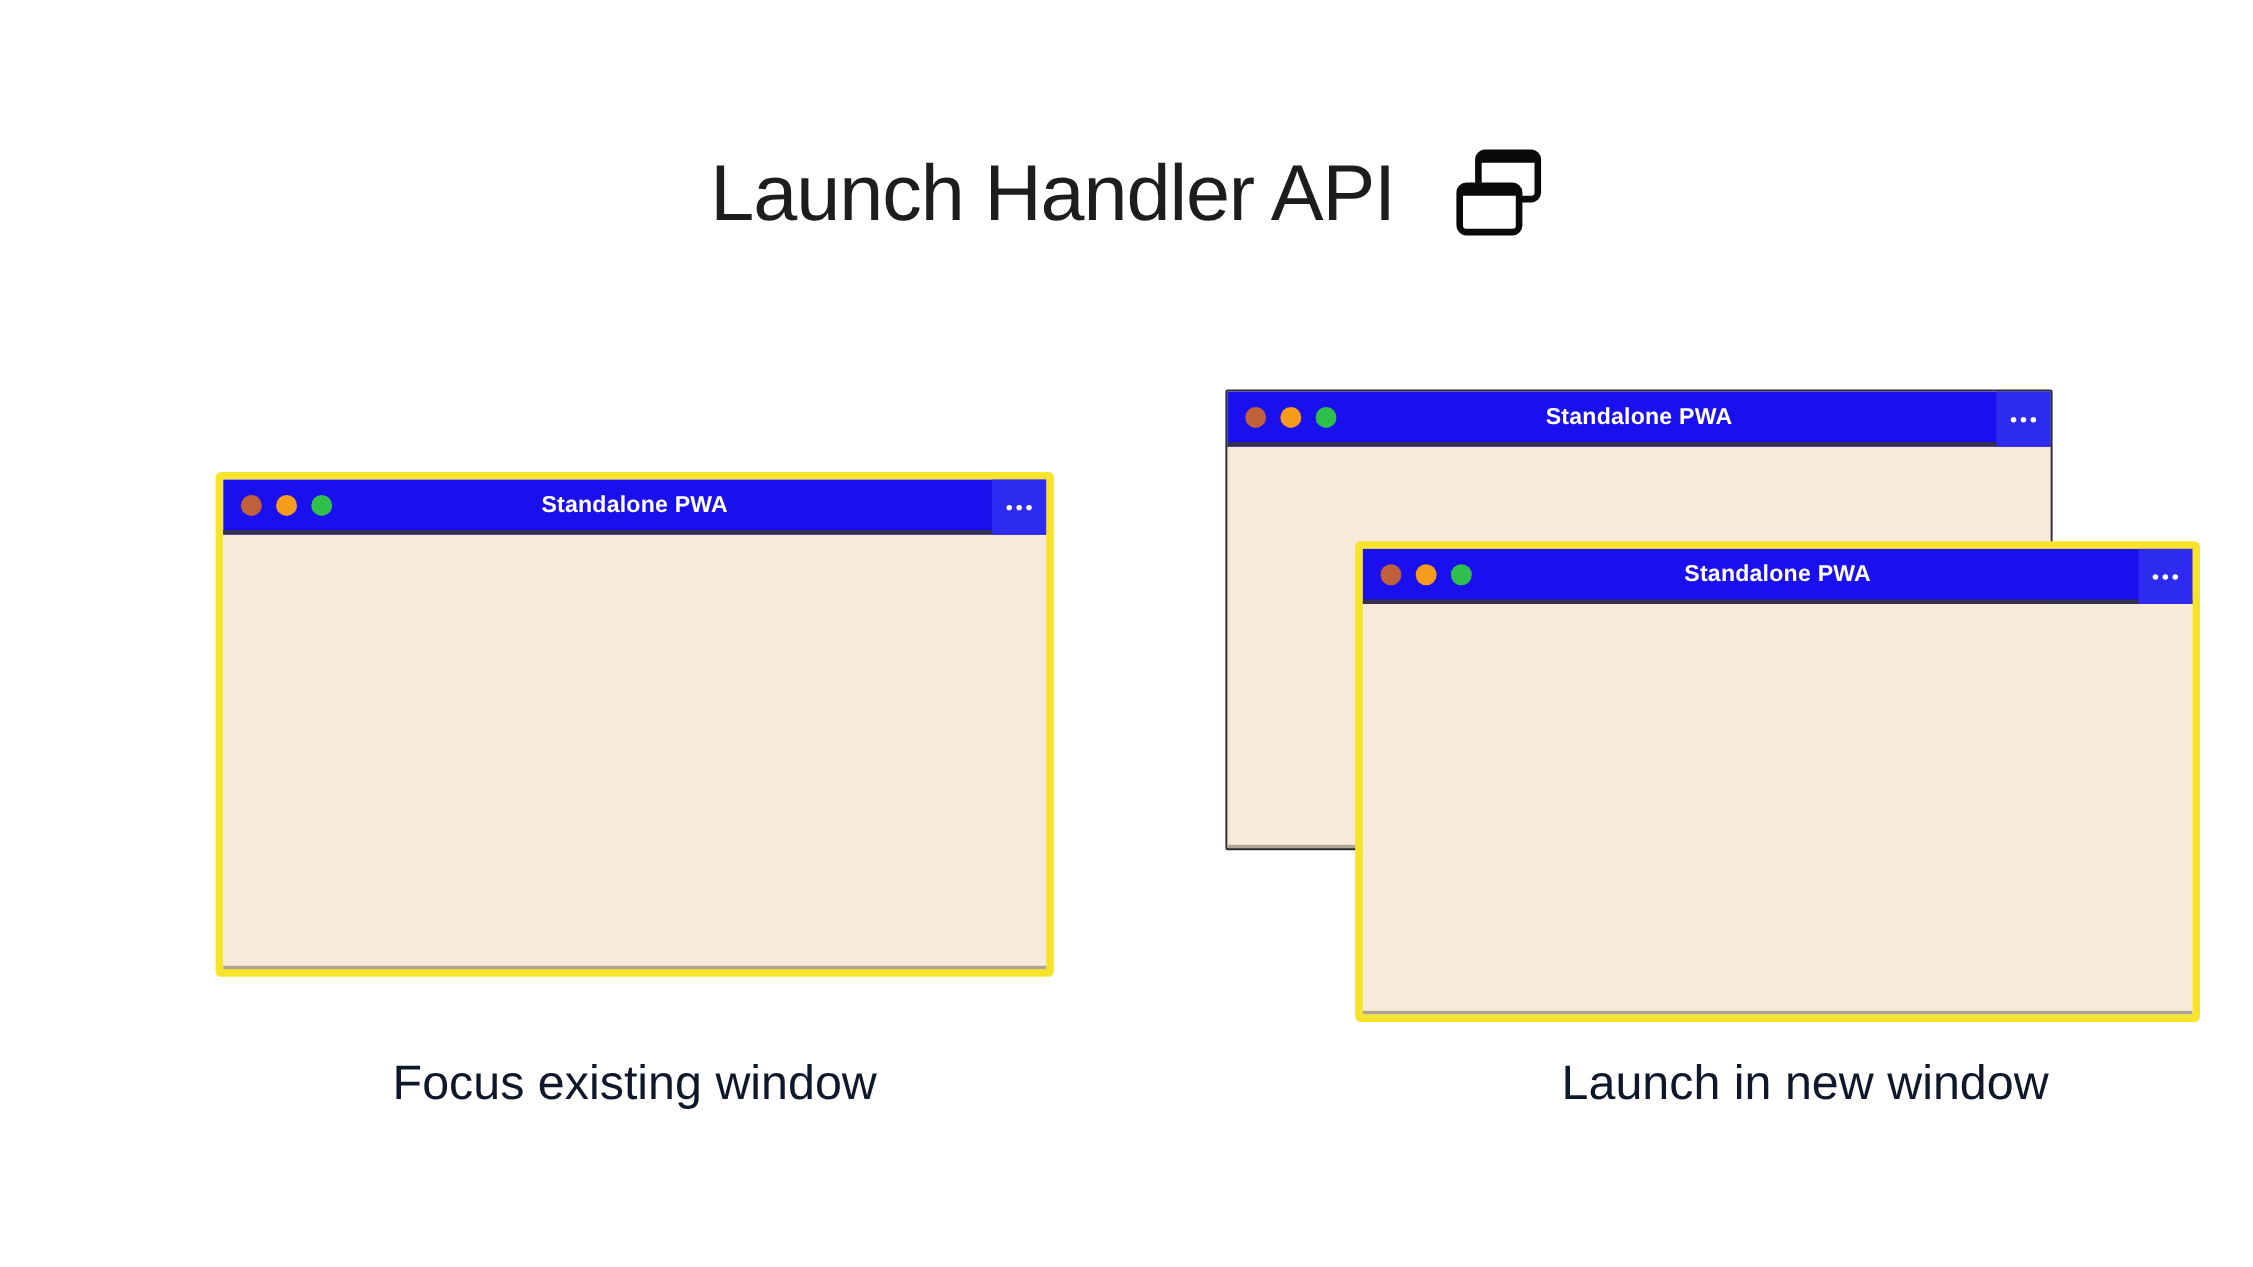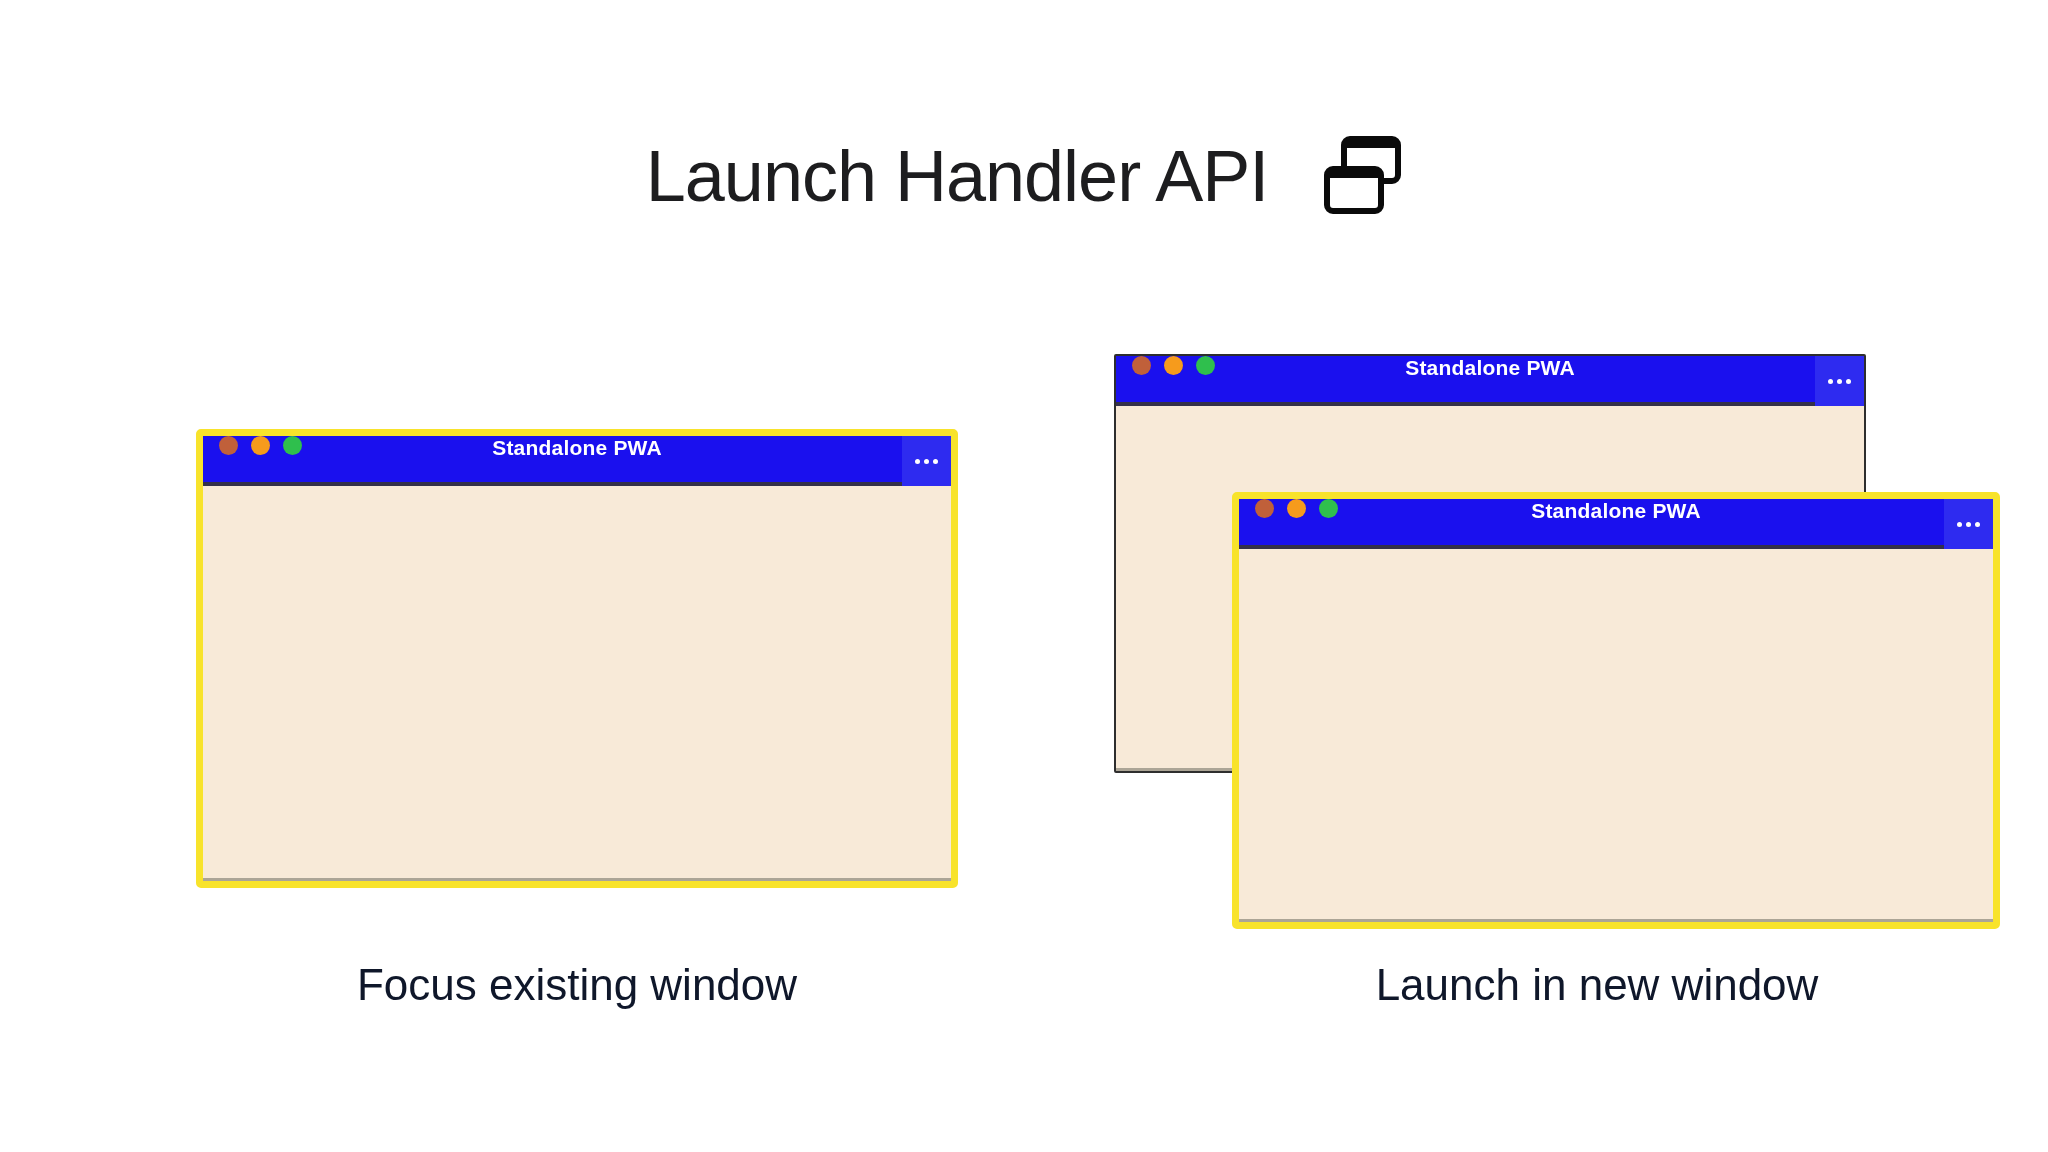--- a/index.html
+++ b/index.html
@@ -31,21 +31,21 @@
 
   
   .pwa-window {
     position:absolute; display:flex; flex-direction:column; border-radius:5px;
   }
   .pwa-window.highlight { border:7px solid #f8e32b; }
   .pwa-window.plain     { border:2px solid #2e2e2e; border-radius:2px; }
 
   .titlebar {
     height:50px; flex:0 0 50px; background:#1a10ee; position:relative;
-    display:flex; 
+    display:flex; align-items:center;
     border-bottom:4px solid #34304a;
   }
   .lights { display:flex; gap:13px; padding-left:16px; z-index:2; }
   .light { width:19px; height:19px; border-radius:50%; }
   .light.red    { background:#c0603a; }
   .light.orange { background:#f69b1c; }
   .light.green  { background:#2fbf4d; }
 
   .titlebar-title {
     position:absolute; left:0; right:0; text-align:center;
@@ -65,21 +65,21 @@
   #left-window  { left:196px;  top:429px; width:762px; height:459px; z-index:2; }
   #back-window  { left:1114px; top:354px; width:752px; height:419px; z-index:1; }
   #front-window { left:1232px; top:492px; width:768px; height:437px; z-index:2; }
 
   
   .caption {
     position:absolute; top:960px; font-size:44px; color:#0f172a;
     text-align:center; font-weight:400;
   }
   #caption-left  { left:196px;  width:762px; }
-  #caption-right { left:1197px; width:800px; }
+  #caption-right { left:1241px; width:800px; }
 </style>
 </head>
 <body>
 
 <div class="canvas">
 
   <div class="header">
     <div class="header-title">Launch Handler API</div>
     <div class="winicon">
       <div class="wi-back"></div>

